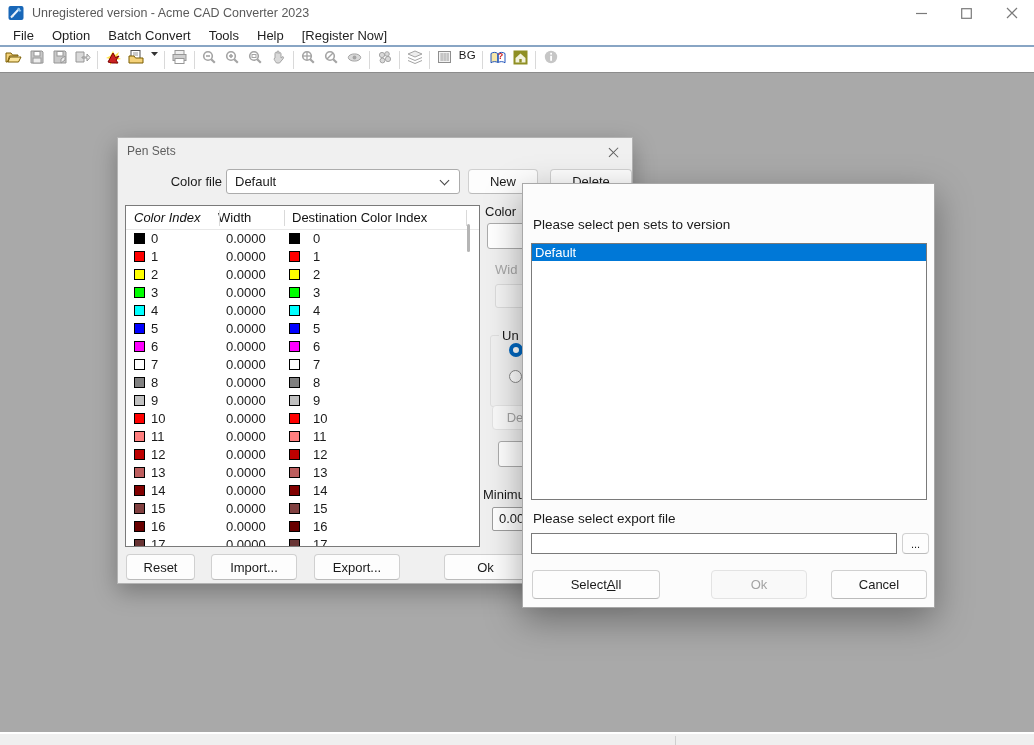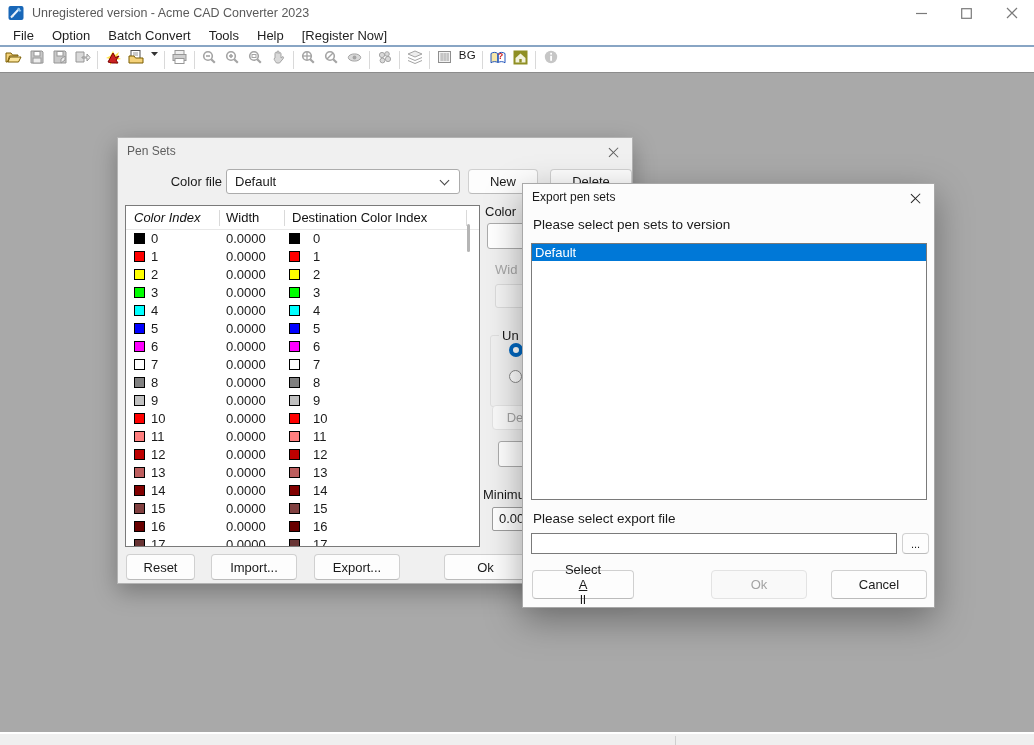--- a/index.html
+++ b/index.html
@@ -292,21 +292,21 @@
   <div class="combo ps-abs" style="left:108px; top:31px; width:234px; height:25px;">
     <span class="combo-text">Default</span>
     <span class="chev"></span>
   </div>
   <div class="btn ps-abs" style="left:350px; top:31px; width:70px; height:25px;">New</div>
   <div class="btn ps-abs" style="left:432px; top:31px; width:82px; height:25px;">Delete</div>
 
   <div class="pen-table">
     <div class="pt-header">
       <span class="pt-h" style="left:8px;font-style:italic;">Color Index</span>
-      <span class="pt-h" style="left:100px;">Width</span>
+      <span class="pt-h" style="left:92px;">Width</span>
       <span class="pt-h" style="left:166px;">Destination Color Index</span>
       <span class="pt-hsep" style="left:93px;"></span>
       <span class="pt-hsep" style="left:158px;"></span>
       <span class="pt-hsep" style="left:340px;"></span>
     </div>
     <div class="pt-rows" id="pen-rows">
         <div class="pt-row">
           <span class="swatch" style="left:8px; background:#000000"></span>
           <span class="pt-cell" style="left:25px;">0</span>
           <span class="pt-cell" style="left:100px;">0.0000</span>
@@ -449,37 +449,31 @@
   <div class="ps-abs" style="left:365px; top:349px;">Minimu</div>
   <div class="mini-box" style="left:374px; top:369px; width:46px; height:24px; border-color:#9E9E9E; border-radius:2px; line-height:22px; padding-left:6px;">0.00</div>
 
   <div class="btn ps-abs" style="left:8px;  top:416px; width:69px; height:26px;">Reset</div>
   <div class="btn ps-abs" style="left:93px; top:416px; width:86px; height:26px;">Import...</div>
   <div class="btn ps-abs" style="left:196px; top:416px; width:86px; height:26px;">Export...</div>
   <div class="btn ps-abs" style="left:326px; top:416px; width:83px; height:26px;">Ok</div>
 </div>
 
 <div class="dialog" id="export-dlg">
-  <div class="dlg-title">
-    <span class="dlg-title-text">Export pen sets</span>
-    <span class="dlg-close">
-        <span class="xglyph dark"></span>
-      </span>
-  </div>
 
   <div class="ex-label" style="top:33px;">Please select pen sets to version</div>
   <div class="ex-list" id="export-list">
       <div class="ex-item selected">Default</div>
     </div>
 
   <div class="ex-label" style="top:327px;">Please select export file</div>
   <input class="ex-input" type="text" value="" style="">
   <div class="btn" style="position:absolute; left:379px; top:349px; width:27px; height:21px; font-size:11px;">...</div>
 
-  <div class="btn" style="position:absolute; left:9px; top:386px; width:102px; height:29px;flex-direction:column;">
+  <div class="btn" style="position:absolute; left:9px; top:386px; width:128px; height:29px;">
     <span>Select </span>
       <span class="underline">A</span>
       <span>ll</span>
   </div>
   <div class="btn disabled" style="position:absolute; left:188px; top:386px; width:96px; height:29px;">Ok</div>
   <div class="btn" style="position:absolute; left:308px; top:386px; width:96px; height:29px;">Cancel</div>
 </div>
 
 <div class="statusbar">
   <div class="status-divider"></div>

